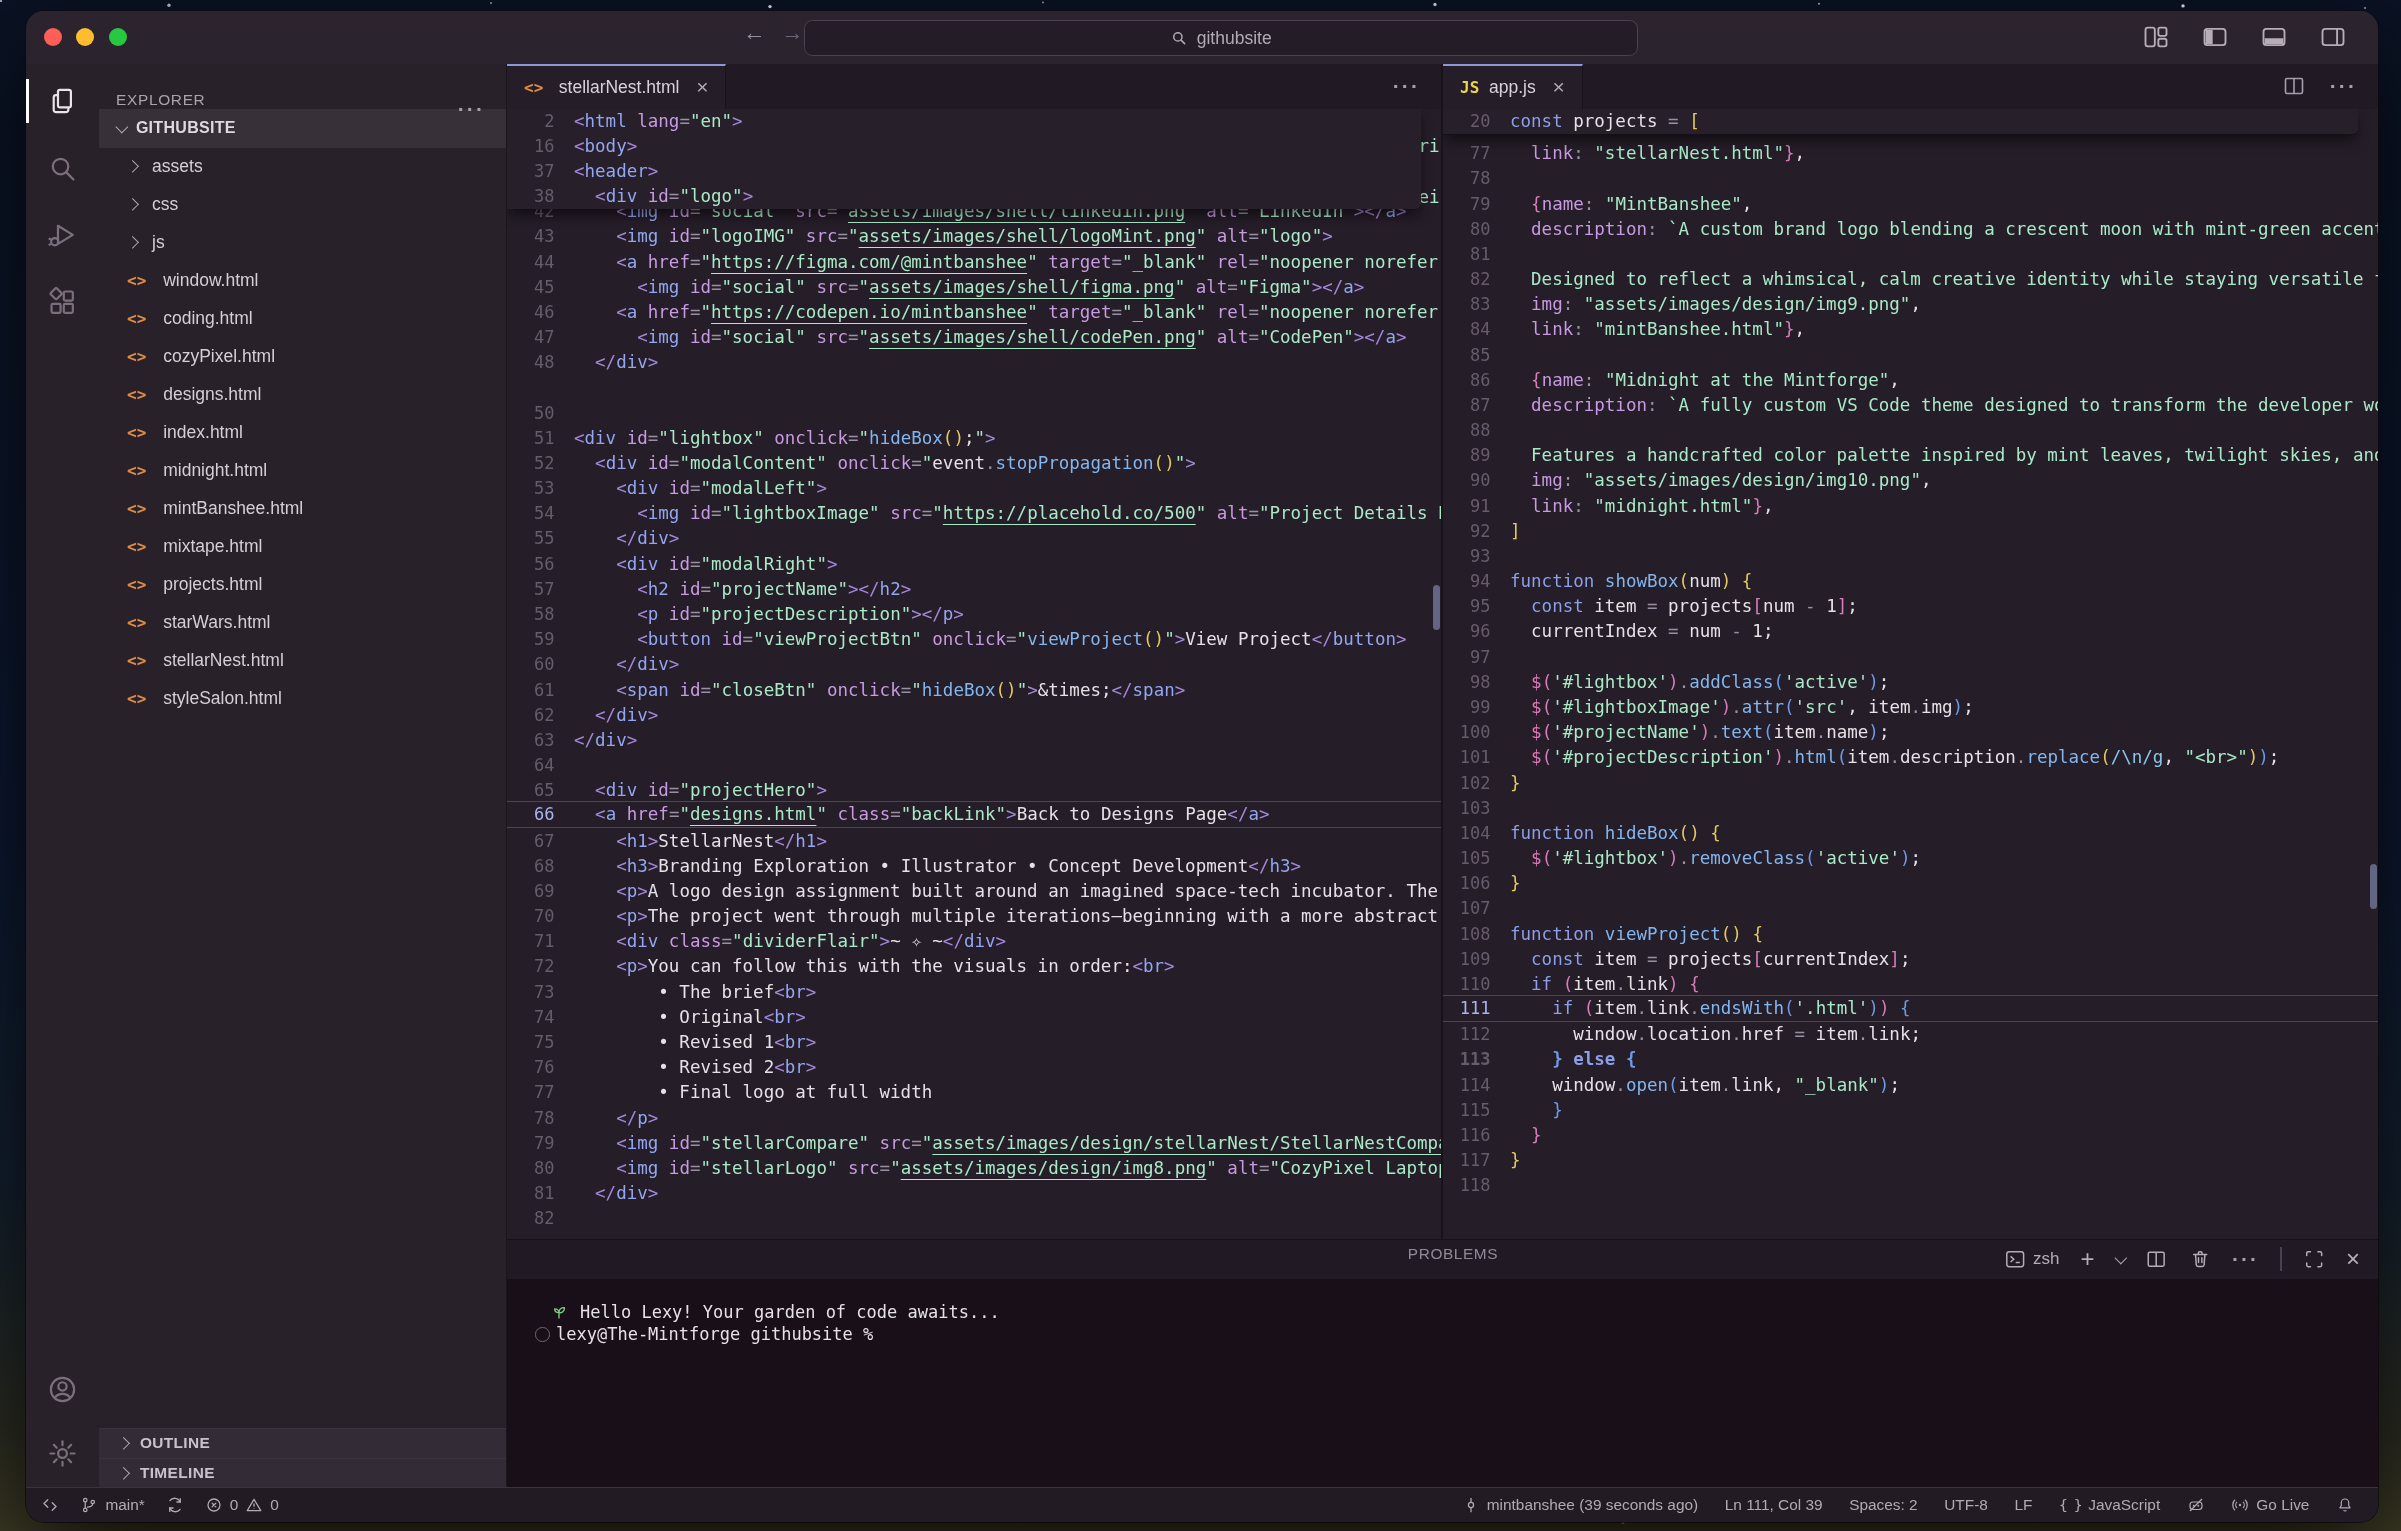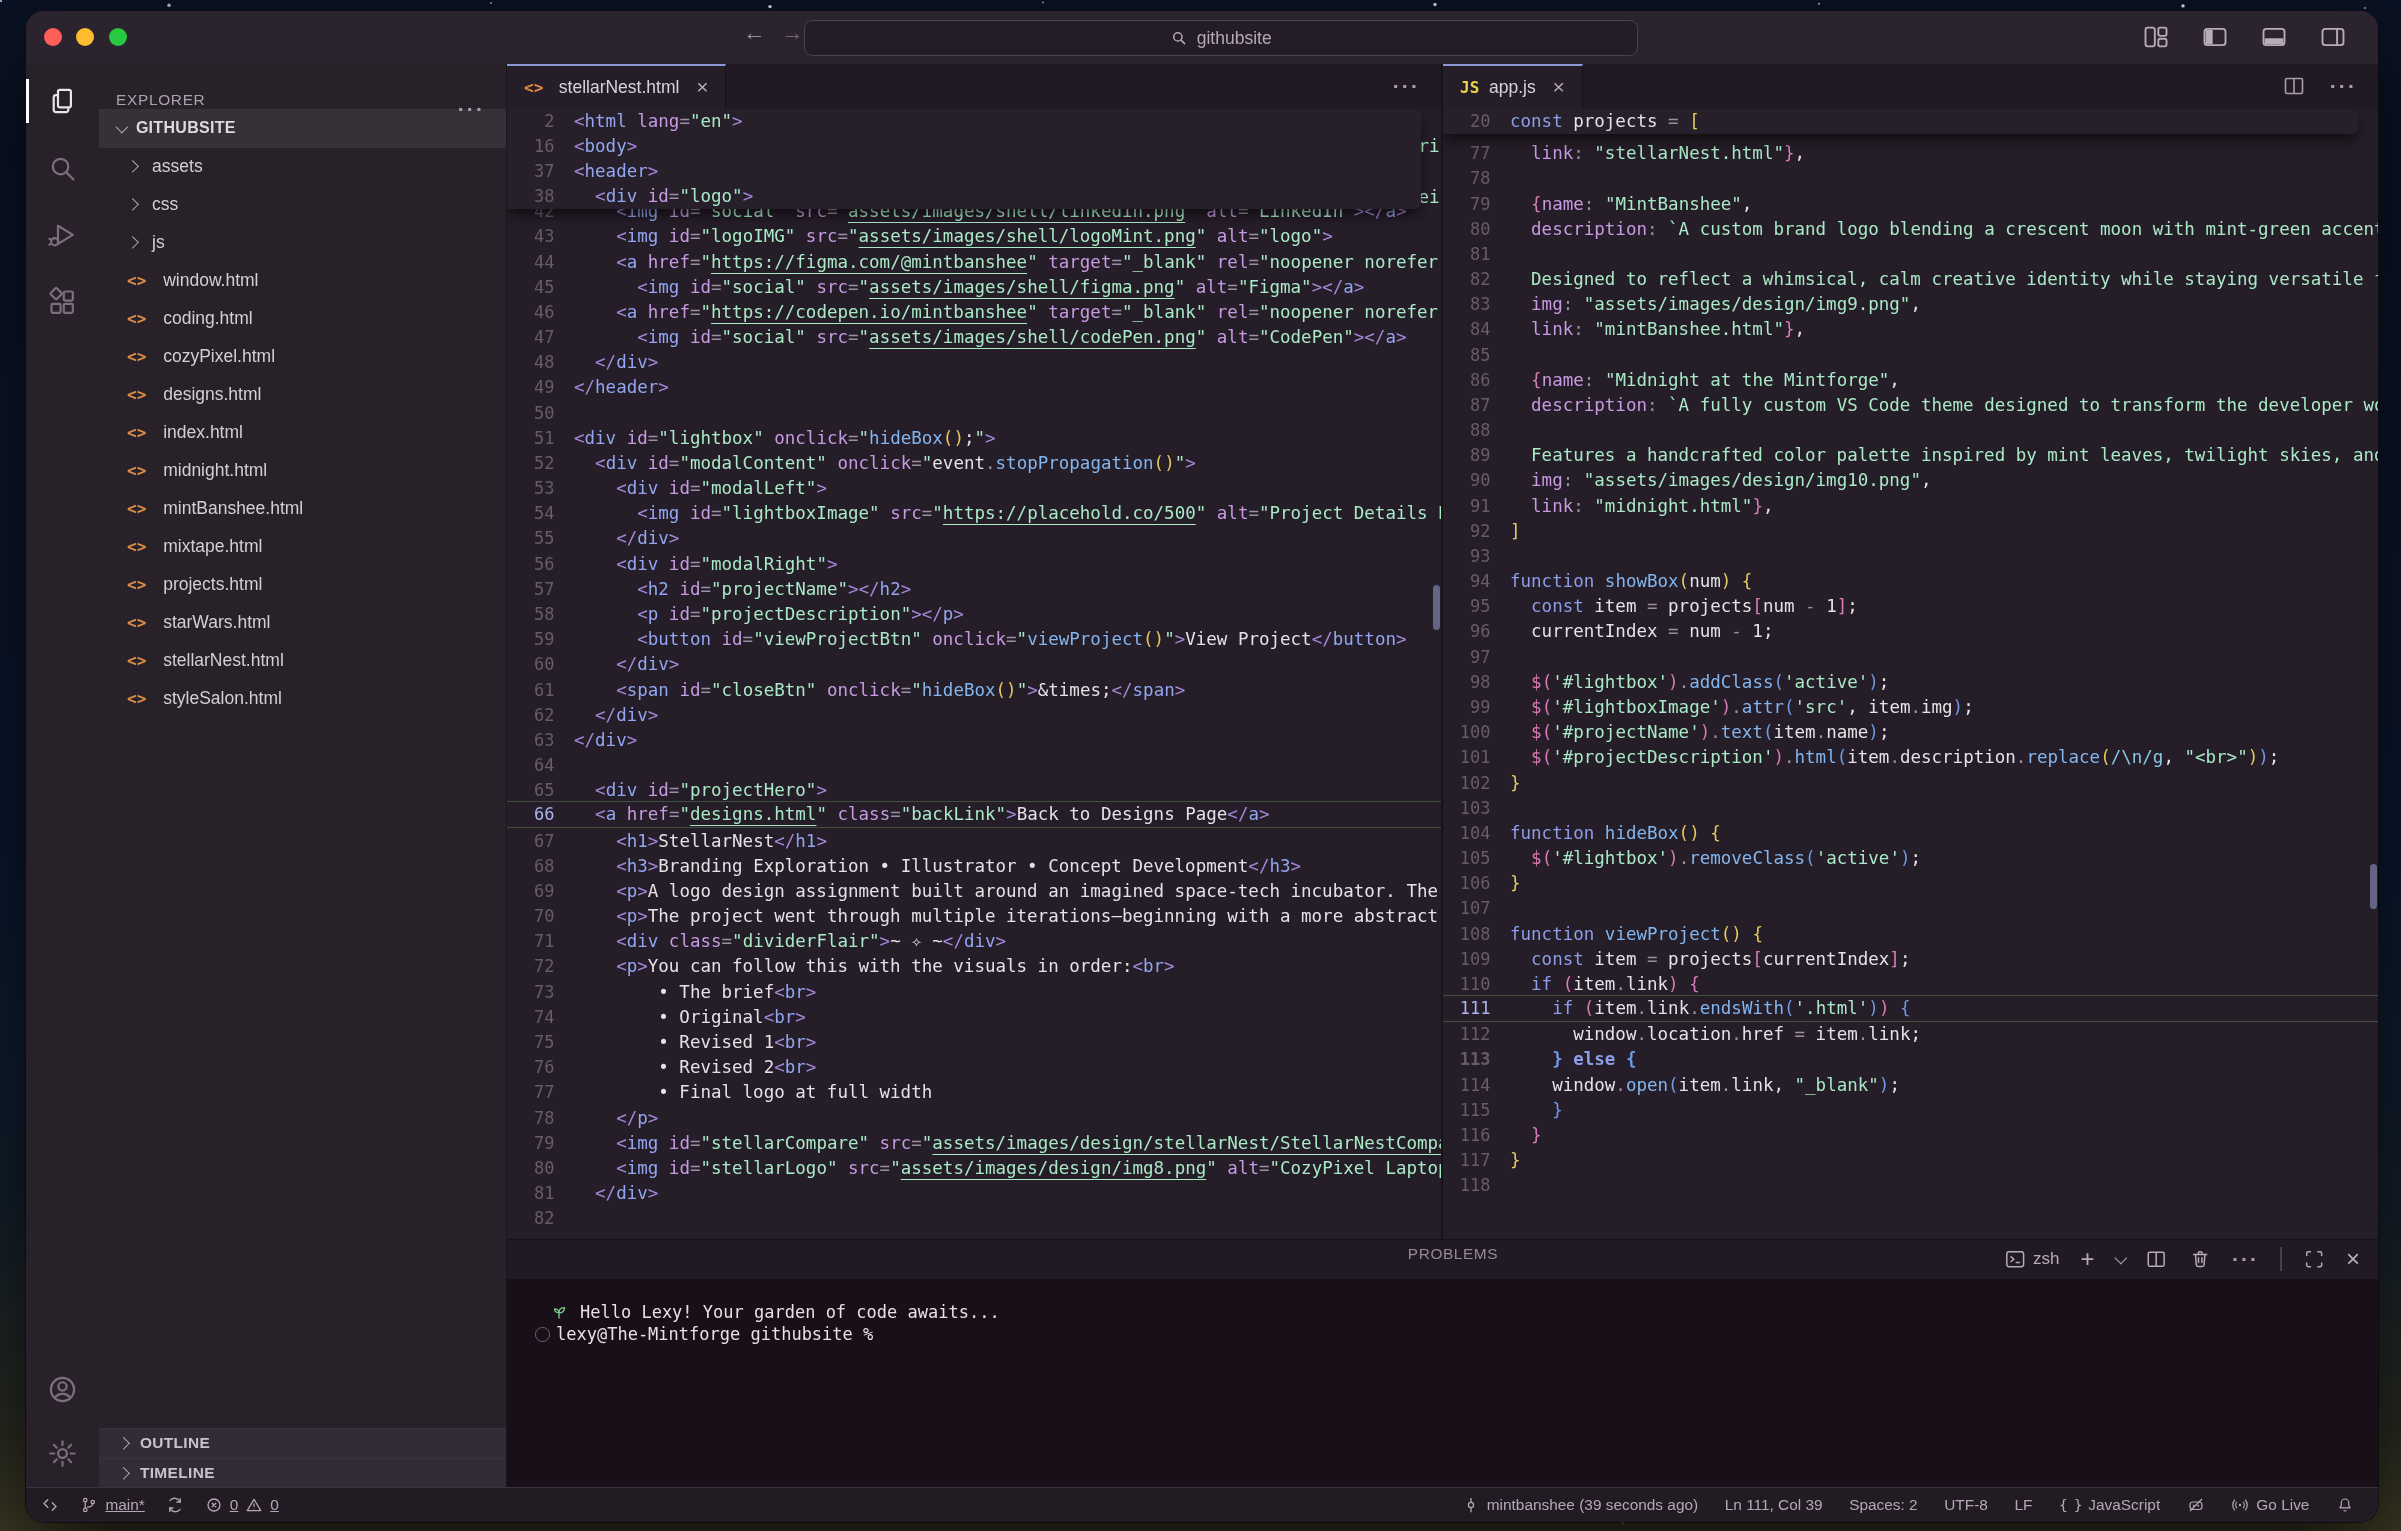--- a/index.html
+++ b/index.html
@@ -103,21 +103,21 @@
   .tline .tico{position:absolute;left:43px;top:2.1px;color:#7fc98a;}
   .tline .tico svg{width:18px;height:18px;}
   .tline .cdeco{position:absolute;left:28px;top:4.2px;width:12.6px;height:12.6px;border:1.4px solid #6f6575;border-radius:50%;}
   .tline.prompt{padding-left:49px;}
 
   
   .statusbar{position:absolute;left:0;right:0;bottom:0;height:34px;background:#231b24;border-top:1.4px solid #3a3340;
     display:flex;align-items:center;color:#b2a9b4;font-size:15.4px;}
   .sgroup{display:flex;align-items:center;gap:7px;}
   .statusbar svg{width:18px;height:18px;}
-  .sleft{display:flex;align-items:center;gap:21px;padding-left:15.4px;text-decoration:underline;}
+  .sleft{display:flex;align-items:center;gap:21px;padding-left:15.4px;}
   .sright{margin-left:auto;display:flex;align-items:center;gap:26.6px;padding-right:24px;}
   .langicon{font-family:"DejaVu Sans Mono",monospace;font-size:14.7px;letter-spacing:-1.4px;}
 </style>
 </head>
 <body>
 
 <div class="desktop">
   <div class="stars"></div>
 </div>
 
@@ -300,21 +300,20 @@
           </div>
           <div class="editor" id="ed-left">
             <div class="lines">
                 <div class="row" style="top: 90px;"><span class="ln">42</span><span class="cd"><span class="tk-t">    </span><span class="tk-b">&lt;</span><span class="tk-g">img</span><span class="tk-t"> </span><span class="tk-a">id</span><span class="tk-o">=</span><span class="tk-s">"social"</span><span class="tk-t"> </span><span class="tk-a">src</span><span class="tk-o">=</span><span class="tk-s">"</span><span class="tk-u">assets/images/shell/linkedin.png</span><span class="tk-s">"</span><span class="tk-t"> </span><span class="tk-a">alt</span><span class="tk-o">=</span><span class="tk-s">"LinkedIn"</span><span class="tk-b">&gt;&lt;/</span><span class="tk-g">a</span><span class="tk-b">&gt;</span></span></div>
                 <div class="row" style="top: 115px;"><span class="ln">43</span><span class="cd"><span class="tk-t">    </span><span class="tk-b">&lt;</span><span class="tk-g">img</span><span class="tk-t"> </span><span class="tk-a">id</span><span class="tk-o">=</span><span class="tk-s">"logoIMG"</span><span class="tk-t"> </span><span class="tk-a">src</span><span class="tk-o">=</span><span class="tk-s">"</span><span class="tk-u">assets/images/shell/logoMint.png</span><span class="tk-s">"</span><span class="tk-t"> </span><span class="tk-a">alt</span><span class="tk-o">=</span><span class="tk-s">"logo"</span><span class="tk-b">&gt;</span></span></div>
                 <div class="row" style="top: 141px;"><span class="ln">44</span><span class="cd"><span class="tk-t">    </span><span class="tk-b">&lt;</span><span class="tk-g">a</span><span class="tk-t"> </span><span class="tk-a">href</span><span class="tk-o">=</span><span class="tk-s">"</span><span class="tk-u">https://figma.com/@mintbanshee</span><span class="tk-s">"</span><span class="tk-t"> </span><span class="tk-a">target</span><span class="tk-o">=</span><span class="tk-s">"_blank"</span><span class="tk-t"> </span><span class="tk-a">rel</span><span class="tk-o">=</span><span class="tk-s">"noopener noreferrer"</span></span></div>
                 <div class="row" style="top: 166px;"><span class="ln">45</span><span class="cd"><span class="tk-t">      </span><span class="tk-b">&lt;</span><span class="tk-g">img</span><span class="tk-t"> </span><span class="tk-a">id</span><span class="tk-o">=</span><span class="tk-s">"social"</span><span class="tk-t"> </span><span class="tk-a">src</span><span class="tk-o">=</span><span class="tk-s">"</span><span class="tk-u">assets/images/shell/figma.png</span><span class="tk-s">"</span><span class="tk-t"> </span><span class="tk-a">alt</span><span class="tk-o">=</span><span class="tk-s">"Figma"</span><span class="tk-b">&gt;&lt;/</span><span class="tk-g">a</span><span class="tk-b">&gt;</span></span></div>
                 <div class="row" style="top: 191px;"><span class="ln">46</span><span class="cd"><span class="tk-t">    </span><span class="tk-b">&lt;</span><span class="tk-g">a</span><span class="tk-t"> </span><span class="tk-a">href</span><span class="tk-o">=</span><span class="tk-s">"</span><span class="tk-u">https://codepen.io/mintbanshee</span><span class="tk-s">"</span><span class="tk-t"> </span><span class="tk-a">target</span><span class="tk-o">=</span><span class="tk-s">"_blank"</span><span class="tk-t"> </span><span class="tk-a">rel</span><span class="tk-o">=</span><span class="tk-s">"noopener noreferrer"</span></span></div>
                 <div class="row" style="top: 216px;"><span class="ln">47</span><span class="cd"><span class="tk-t">      </span><span class="tk-b">&lt;</span><span class="tk-g">img</span><span class="tk-t"> </span><span class="tk-a">id</span><span class="tk-o">=</span><span class="tk-s">"social"</span><span class="tk-t"> </span><span class="tk-a">src</span><span class="tk-o">=</span><span class="tk-s">"</span><span class="tk-u">assets/images/shell/codePen.png</span><span class="tk-s">"</span><span class="tk-t"> </span><span class="tk-a">alt</span><span class="tk-o">=</span><span class="tk-s">"CodePen"</span><span class="tk-b">&gt;&lt;/</span><span class="tk-g">a</span><span class="tk-b">&gt;</span></span></div>
                 <div class="row" style="top: 241px;"><span class="ln">48</span><span class="cd"><span class="tk-t">  </span><span class="tk-b">&lt;/</span><span class="tk-g">div</span><span class="tk-b">&gt;</span></span></div>
-                <div class="row" style="top: 266px;"><span class="ln">49</span><span class="cd"><span class="tk-b">&lt;/</span><span class="tk-g">header</span><span class="tk-b">&gt;</span></span></div>
                 <div class="row" style="top: 292px;"><span class="ln">50</span><span class="cd"></span></div>
                 <div class="row" style="top: 317px;"><span class="ln">51</span><span class="cd"><span class="tk-b">&lt;</span><span class="tk-g">div</span><span class="tk-t"> </span><span class="tk-a">id</span><span class="tk-o">=</span><span class="tk-s">"lightbox"</span><span class="tk-t"> </span><span class="tk-a">onclick</span><span class="tk-o">=</span><span class="tk-s">"</span><span class="tk-f">hideBox</span><span class="tk-y">()</span><span class="tk-t">;</span><span class="tk-s">"</span><span class="tk-b">&gt;</span></span></div>
                 <div class="row" style="top: 342px;"><span class="ln">52</span><span class="cd"><span class="tk-t">  </span><span class="tk-b">&lt;</span><span class="tk-g">div</span><span class="tk-t"> </span><span class="tk-a">id</span><span class="tk-o">=</span><span class="tk-s">"modalContent"</span><span class="tk-t"> </span><span class="tk-a">onclick</span><span class="tk-o">=</span><span class="tk-s">"</span><span class="tk-t">event</span><span class="tk-o">.</span><span class="tk-f">stopPropagation</span><span class="tk-y">()</span><span class="tk-s">"</span><span class="tk-b">&gt;</span></span></div>
                 <div class="row" style="top: 367px;"><span class="ln">53</span><span class="cd"><span class="tk-t">    </span><span class="tk-b">&lt;</span><span class="tk-g">div</span><span class="tk-t"> </span><span class="tk-a">id</span><span class="tk-o">=</span><span class="tk-s">"modalLeft"</span><span class="tk-b">&gt;</span></span></div>
                 <div class="row" style="top: 392px;"><span class="ln">54</span><span class="cd"><span class="tk-t">      </span><span class="tk-b">&lt;</span><span class="tk-g">img</span><span class="tk-t"> </span><span class="tk-a">id</span><span class="tk-o">=</span><span class="tk-s">"lightboxImage"</span><span class="tk-t"> </span><span class="tk-a">src</span><span class="tk-o">=</span><span class="tk-s">"</span><span class="tk-u">https://placehold.co/500</span><span class="tk-s">"</span><span class="tk-t"> </span><span class="tk-a">alt</span><span class="tk-o">=</span><span class="tk-s">"Project Details Popup"</span></span></div>
                 <div class="row" style="top: 417px;"><span class="ln">55</span><span class="cd"><span class="tk-t">    </span><span class="tk-b">&lt;/</span><span class="tk-g">div</span><span class="tk-b">&gt;</span></span></div>
                 <div class="row" style="top: 443px;"><span class="ln">56</span><span class="cd"><span class="tk-t">    </span><span class="tk-b">&lt;</span><span class="tk-g">div</span><span class="tk-t"> </span><span class="tk-a">id</span><span class="tk-o">=</span><span class="tk-s">"modalRight"</span><span class="tk-b">&gt;</span></span></div>
                 <div class="row" style="top: 468px;"><span class="ln">57</span><span class="cd"><span class="tk-t">      </span><span class="tk-b">&lt;</span><span class="tk-g">h2</span><span class="tk-t"> </span><span class="tk-a">id</span><span class="tk-o">=</span><span class="tk-s">"projectName"</span><span class="tk-b">&gt;&lt;/</span><span class="tk-g">h2</span><span class="tk-b">&gt;</span></span></div>
                 <div class="row" style="top: 493px;"><span class="ln">58</span><span class="cd"><span class="tk-t">      </span><span class="tk-b">&lt;</span><span class="tk-g">p</span><span class="tk-t"> </span><span class="tk-a">id</span><span class="tk-o">=</span><span class="tk-s">"projectDescription"</span><span class="tk-b">&gt;&lt;/</span><span class="tk-g">p</span><span class="tk-b">&gt;</span></span></div>
                 <div class="row" style="top: 518px;"><span class="ln">59</span><span class="cd"><span class="tk-t">      </span><span class="tk-b">&lt;</span><span class="tk-g">button</span><span class="tk-t"> </span><span class="tk-a">id</span><span class="tk-o">=</span><span class="tk-s">"viewProjectBtn"</span><span class="tk-t"> </span><span class="tk-a">onclick</span><span class="tk-o">=</span><span class="tk-s">"</span><span class="tk-f">viewProject</span><span class="tk-y">()</span><span class="tk-s">"</span><span class="tk-b">&gt;</span><span class="tk-t">View Project</span><span class="tk-b">&lt;/</span><span class="tk-g">button</span><span class="tk-b">&gt;</span></span></div>

